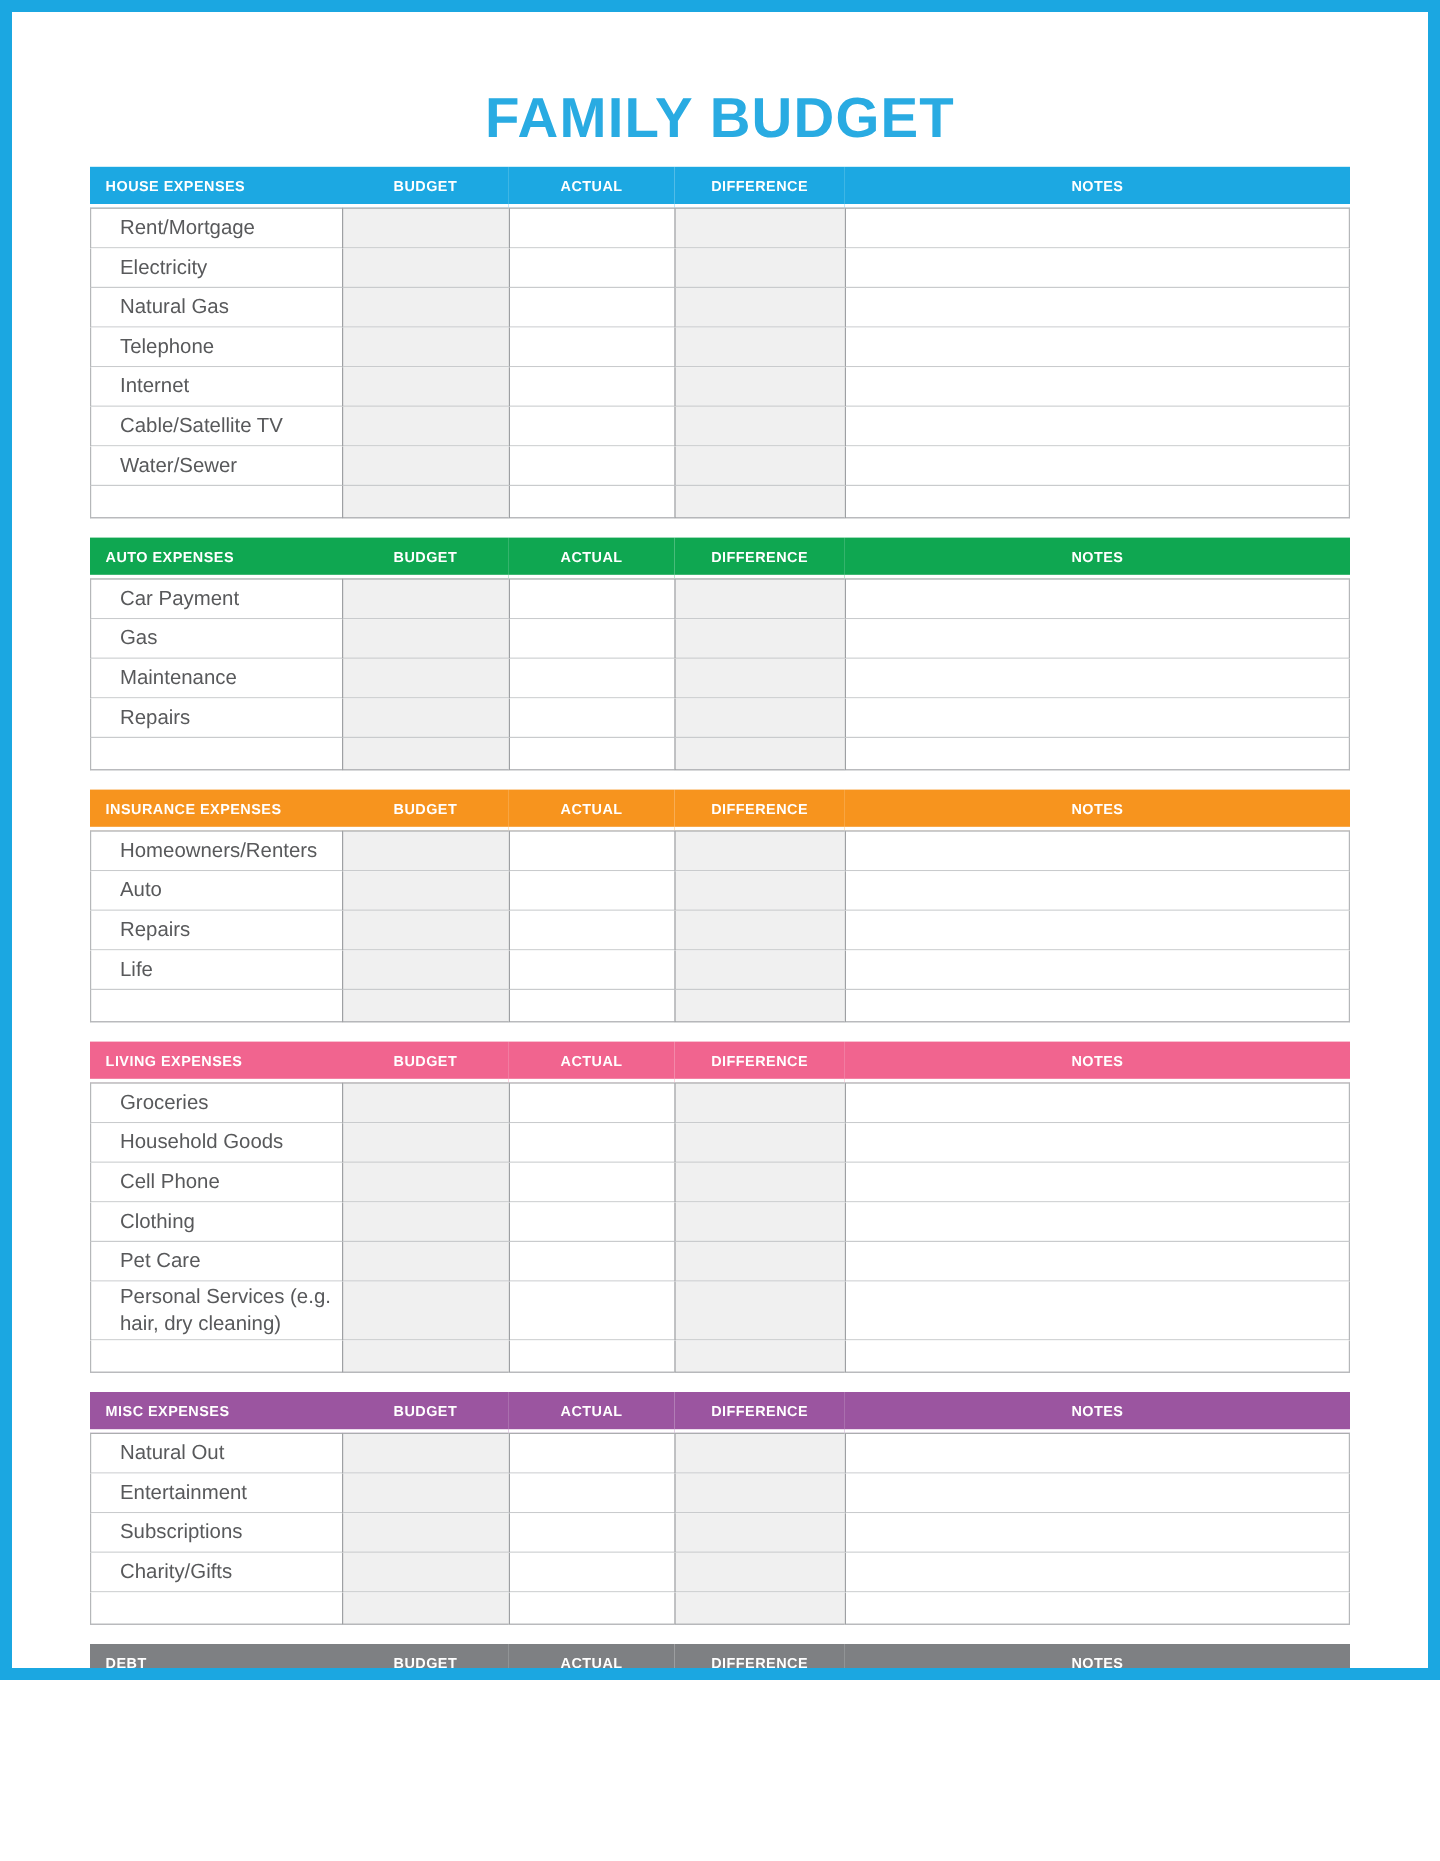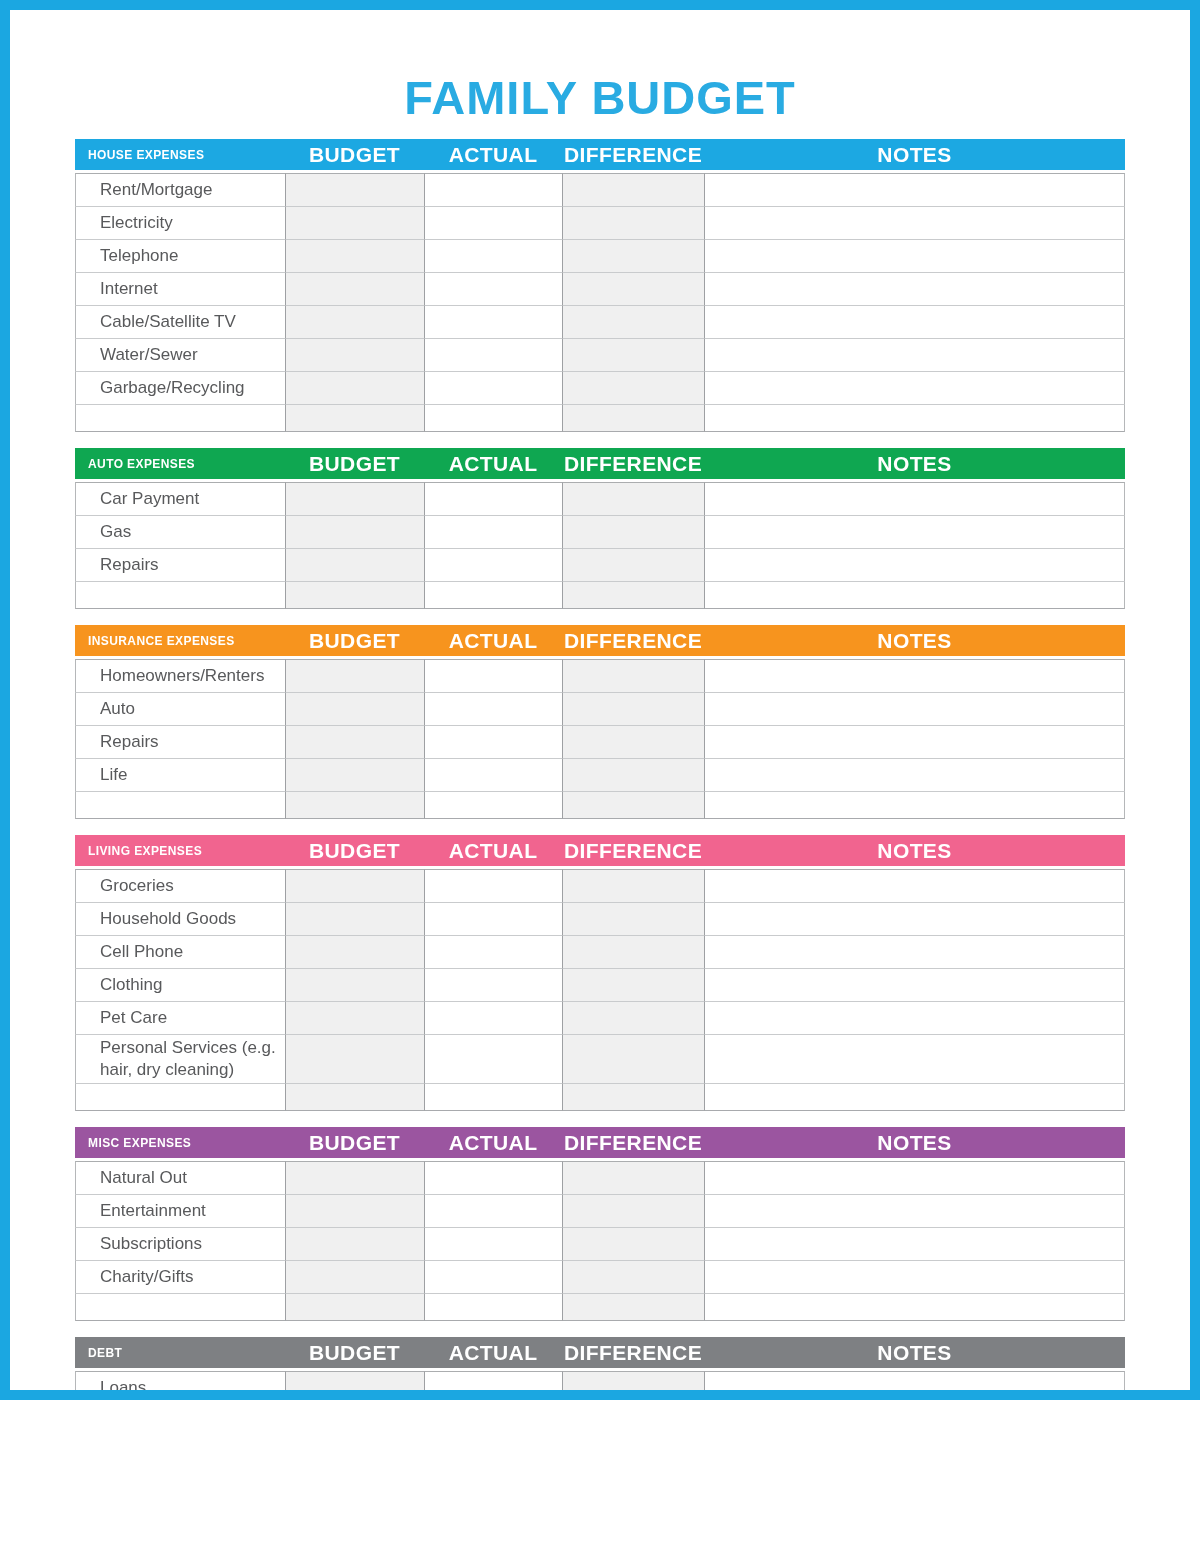--- a/index.html
+++ b/index.html
@@ -39,21 +39,21 @@
   col.c-budget { width: 139px; }
   col.c-actual { width: 138px; }
   col.c-diff  { width: 142px; }
   col.c-notes { width: 421px; }
 
   thead th {
     height: 31px;
     padding: 0;
     color: #ffffff;
     font-weight: bold;
-    font-size: 21px;
+    font-size: 12px;
     letter-spacing: 0.4px;
     border-bottom: 3px solid #ffffff;
   }
   thead th.sec-title {
     text-align: left;
     padding-left: 13px;
     font-size: 12px;
   }
   thead th.colhead { text-align: center; }
 
@@ -108,20 +108,27 @@
   </tr>
 
   <tr>
     <td class="label">Electricity</td>
     <td class="cell shade"></td>
     <td class="cell"></td>
     <td class="cell shade"></td>
     <td class="cell"></td>
   </tr>
 
+  <tr>
+    <td class="label">Natural Gas</td>
+    <td class="cell shade"></td>
+    <td class="cell"></td>
+    <td class="cell shade"></td>
+    <td class="cell"></td>
+  </tr>
 
   <tr>
     <td class="label">Telephone</td>
     <td class="cell shade"></td>
     <td class="cell"></td>
     <td class="cell shade"></td>
     <td class="cell"></td>
   </tr>
 
   <tr>
@@ -141,27 +148,20 @@
   </tr>
 
   <tr>
     <td class="label">Water/Sewer</td>
     <td class="cell shade"></td>
     <td class="cell"></td>
     <td class="cell shade"></td>
     <td class="cell"></td>
   </tr>
 
-  <tr>
-    <td class="label">Garbage/Recycling</td>
-    <td class="cell shade"></td>
-    <td class="cell"></td>
-    <td class="cell shade"></td>
-    <td class="cell"></td>
-  </tr>
 
   <tr class="empty-row">
     <td class="label"></td>
     <td class="cell shade"></td>
     <td class="cell"></td>
     <td class="cell shade"></td>
     <td class="cell"></td>
   </tr>
 </tbody>
   </table>
@@ -193,20 +193,27 @@
   </tr>
 
   <tr>
     <td class="label">Gas</td>
     <td class="cell shade"></td>
     <td class="cell"></td>
     <td class="cell shade"></td>
     <td class="cell"></td>
   </tr>
 
+  <tr>
+    <td class="label">Maintenance</td>
+    <td class="cell shade"></td>
+    <td class="cell"></td>
+    <td class="cell shade"></td>
+    <td class="cell"></td>
+  </tr>
 
   <tr>
     <td class="label">Repairs</td>
     <td class="cell shade"></td>
     <td class="cell"></td>
     <td class="cell shade"></td>
     <td class="cell"></td>
   </tr>
 
   <tr class="empty-row">

